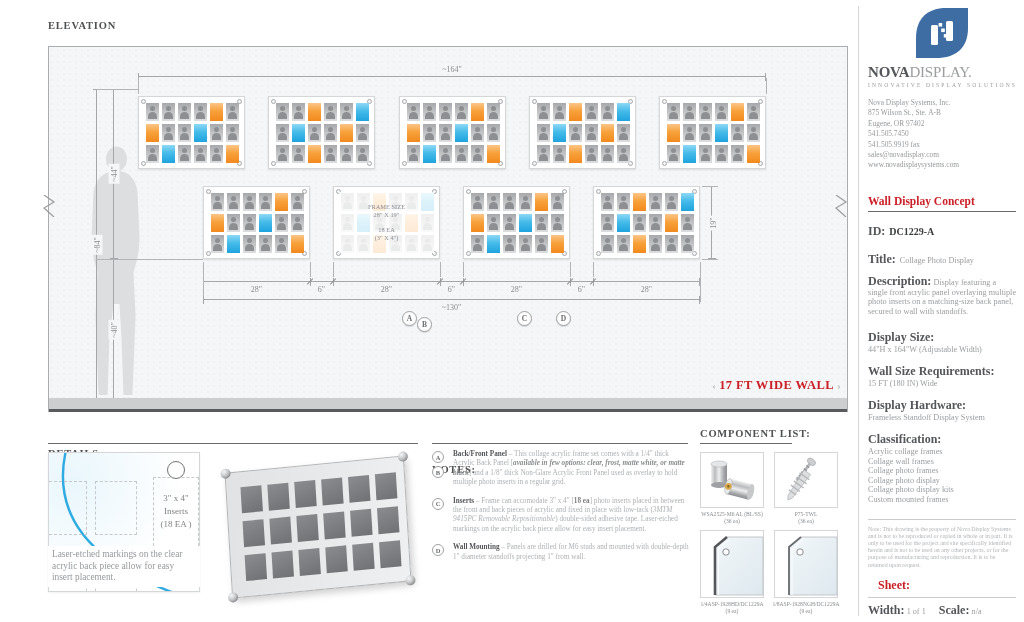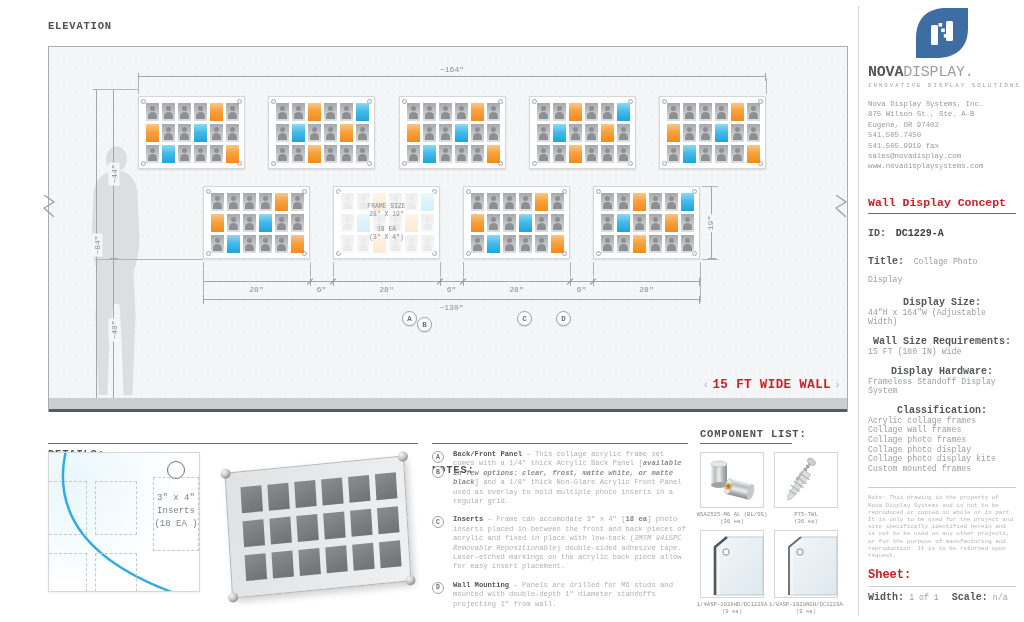--- a/index.html
+++ b/index.html
@@ -1,18 +1,18 @@
 <!DOCTYPE html>
 <html><head>
 <meta charset="utf-8">
 <style>
   html,body{margin:0;padding:0;background:#fff;}
   *{box-sizing:border-box;}
   .sheet{position:relative;width:1024px;height:622px;background:#ffffff;overflow:hidden;
-         font-family:Liberation Mono, monospace;-webkit-font-smoothing:antialiased;}
+         font-family:Liberation Serif, serif;-webkit-font-smoothing:antialiased;}
   .sec-head{position:absolute;font-size:10.5px;font-weight:bold;letter-spacing:.8px;color:#4f5052;}
   .sec-rule{position:absolute;height:0;border-top:1.5px solid #6a6b6e;}
 
   
   .drawing{position:absolute;left:48px;top:46px;width:800px;height:366px;
            background-color:#f4f6f7;
            background-image:radial-gradient(#e3e6e8 0.6px,transparent 0.75px);
            background-size:6px 6px;
            border:1px solid #aaacae;border-bottom:none;}
   .floor-band{position:absolute;left:0;right:0;bottom:3px;height:11px;background:#ccced0;}
@@ -104,29 +104,29 @@
   .sidebar{position:absolute;left:868px;top:8px;width:148px;}
   .logo{width:52px;height:50px;margin:0 auto 6px auto;position:relative;}
   .wordmark{font-size:15px;letter-spacing:-0.2px;white-space:nowrap;}
   .wordmark .wm-bold{font-weight:bold;color:#55565a;}
   .wordmark .wm-light{color:#9b9da0;}
   .tagline{font-size:5.6px;letter-spacing:2.1px;color:#9b9da0;margin-top:1px;margin-bottom:10px;white-space:nowrap;}
   .company{font-size:7.4px;line-height:10.4px;color:#97999c;margin-bottom:24px;}
   .concept-head{font-size:11.5px;font-weight:bold;color:#cb2027;}
   .concept-rule{border-top:1.5px solid #6a6b6e;margin:4px 0 9px 0;}
   .id-line{margin-bottom:10px;}
-  .lab{font-size:10px;font-weight:bold;color:#55565a;text-align:center;}
+  .lab{font-size:12px;font-weight:bold;color:#55565a;}
   .val{font-size:8.2px;color:#9b9da0;}
   .id-val{font-size:10px;font-weight:bold;color:#3b3c3e;}
   .blk{margin-bottom:10px;}
   .desc{font-size:8.2px;line-height:9.8px;color:#9b9da0;margin-bottom:13px;}
   .class-items{font-size:8.2px;line-height:9.6px;color:#9b9da0;}
   .side-rule{border-top:1px solid #c9cbcd;margin:14px 0 6px 0;}
   .legal{font-size:5.9px;line-height:7.2px;color:#b2b4b7;margin-bottom:9px;}
-  .sheet-head{font-size:12px;font-weight:bold;color:#cb2027;margin-bottom:4px;}
+  .sheet-head{font-size:12px;font-weight:bold;color:#cb2027;margin-bottom:4px;margin-left:10px;}
   .page-row{display:flex;font-size:8.6px;margin-top:5px;}
   .page-row .pr2{margin-left:13px;}
 </style>
 </head>
 <body>
 
 <div class="sheet">
 
   <div class="sec-head" style="left:48px;top:20px;">ELEVATION</div>
 
@@ -455,21 +455,21 @@
     <div class="callout" style="left:507px;top:264px;">D</div>
 
     <svg class="break-mark" style="left:-7px;top:148px;" viewBox="0 0 14 22">
       <polyline points="2,0 12,7 2,13 12,22" fill="none" stroke="#9a9c9f" stroke-width="1.2"></polyline>
     </svg>
     <svg class="break-mark" style="left:785px;top:148px;" viewBox="0 0 14 22">
       <polyline points="2,0 12,7 2,13 12,22" fill="none" stroke="#9a9c9f" stroke-width="1.2"></polyline>
     </svg>
 
     <div class="wall-label">
-      <span class="warr">‹</span><span>15 FT WIDE WALL</span><span class="warr">›</span>
+      <span class="warr">‹</span><span>17 FT WIDE WALL</span><span class="warr">›</span>
     </div>
 
     <div class="floor-band"></div>
     <div class="floor-edge"></div>
   </div>
 
   <div class="sec-head" style="left:48px;top:448px;">DETAILS:</div>
   <div class="sec-rule" style="left:48px;top:443px;width:370px;"></div>
 
   <div class="corner-box">
@@ -481,20 +481,21 @@
     <div class="dr" style="left:46px;top:28px;width:42px;height:54px;"></div>
     <div class="dr" style="left:-20px;top:100px;width:58px;height:54px;"></div>
     <div class="dr" style="left:46px;top:100px;width:42px;height:54px;"></div>
     <div class="insert-note">
       <div>3" x 4"</div>
       <div>Inserts</div>
       <div>(18 EA )</div>
     </div>
     <div class="hole"></div>
   </div>
+  <div class="detail-caption">Laser-etched markings on the clear acrylic back piece allow for easy insert placement.</div>
 
   <div class="p3d-wrap">
     <div class="p3d">
       <div class="p3grid" id="p3grid">
           <div class="sq"></div>
           <div class="sq"></div>
           <div class="sq"></div>
           <div class="sq"></div>
           <div class="sq"></div>
           <div class="sq"></div>
@@ -660,20 +661,24 @@
     <div class="concept-rule"></div>
 
     <div class="id-line">
       <span class="lab">ID:</span>
       <span class="id-val">DC1229-A</span>
     </div>
     <div class="blk">
       <span class="lab">Title:</span>
       <span class="val">Collage Photo Display</span>
     </div>
+    <div class="desc">
+      <span class="lab">Description:</span>
+      <span>Display featuring a single front acrylic panel overlaying multiple photo inserts on a matching-size back panel, secured to wall with standoffs.</span>
+    </div>
     <div class="blk">
       <div class="lab">Display Size:</div>
       <div class="val">44"H x 164"W (Adjustable Width)</div>
     </div>
     <div class="blk">
       <div class="lab">Wall Size Requirements:</div>
       <div class="val">15 FT (180 IN) Wide</div>
     </div>
     <div class="blk">
       <div class="lab">Display Hardware:</div>

